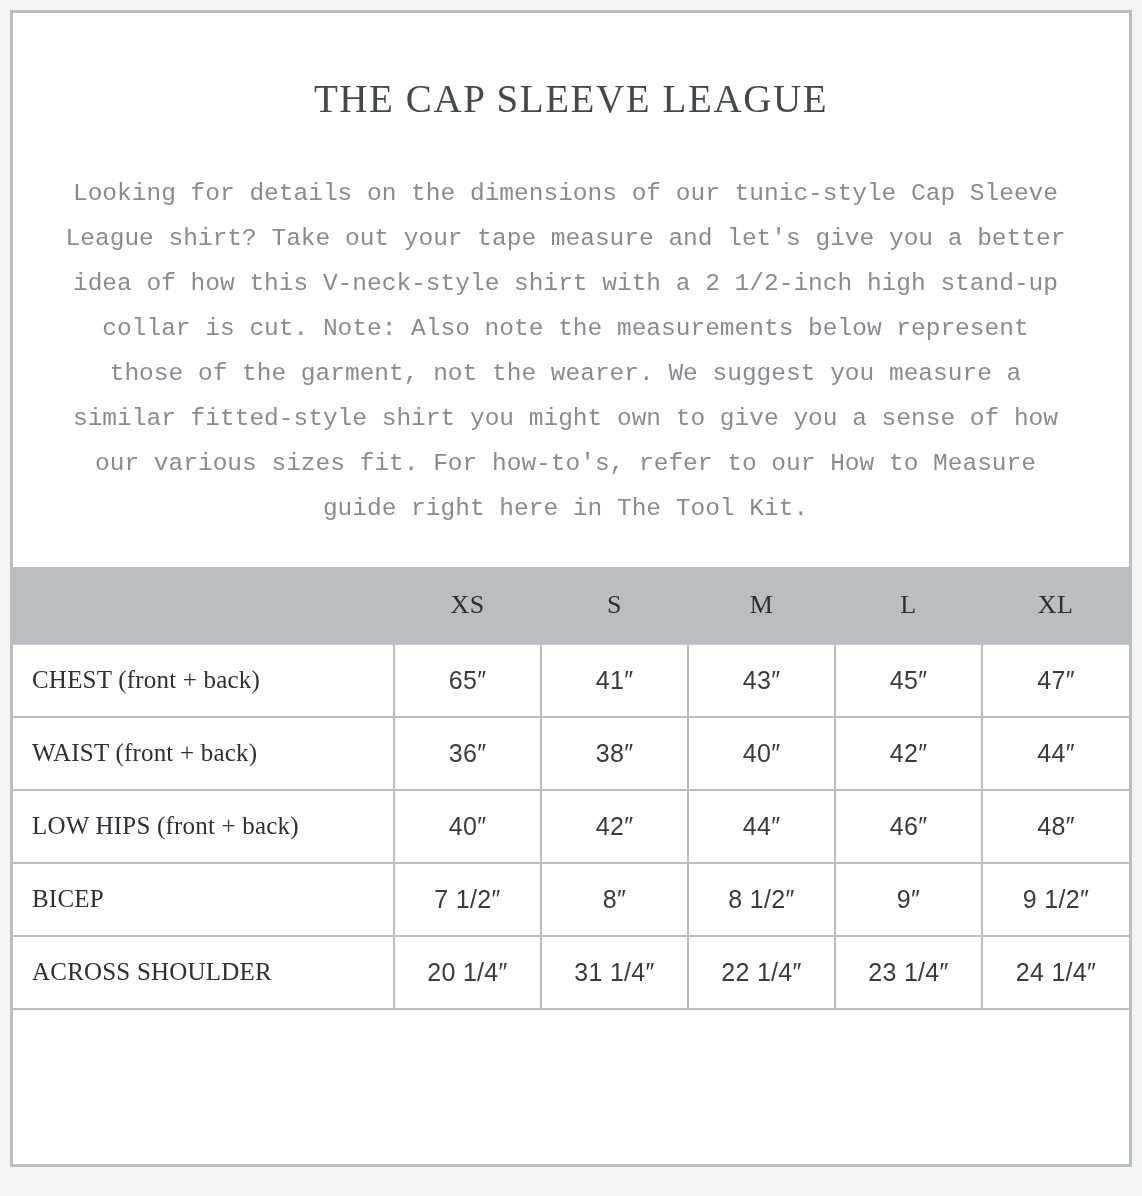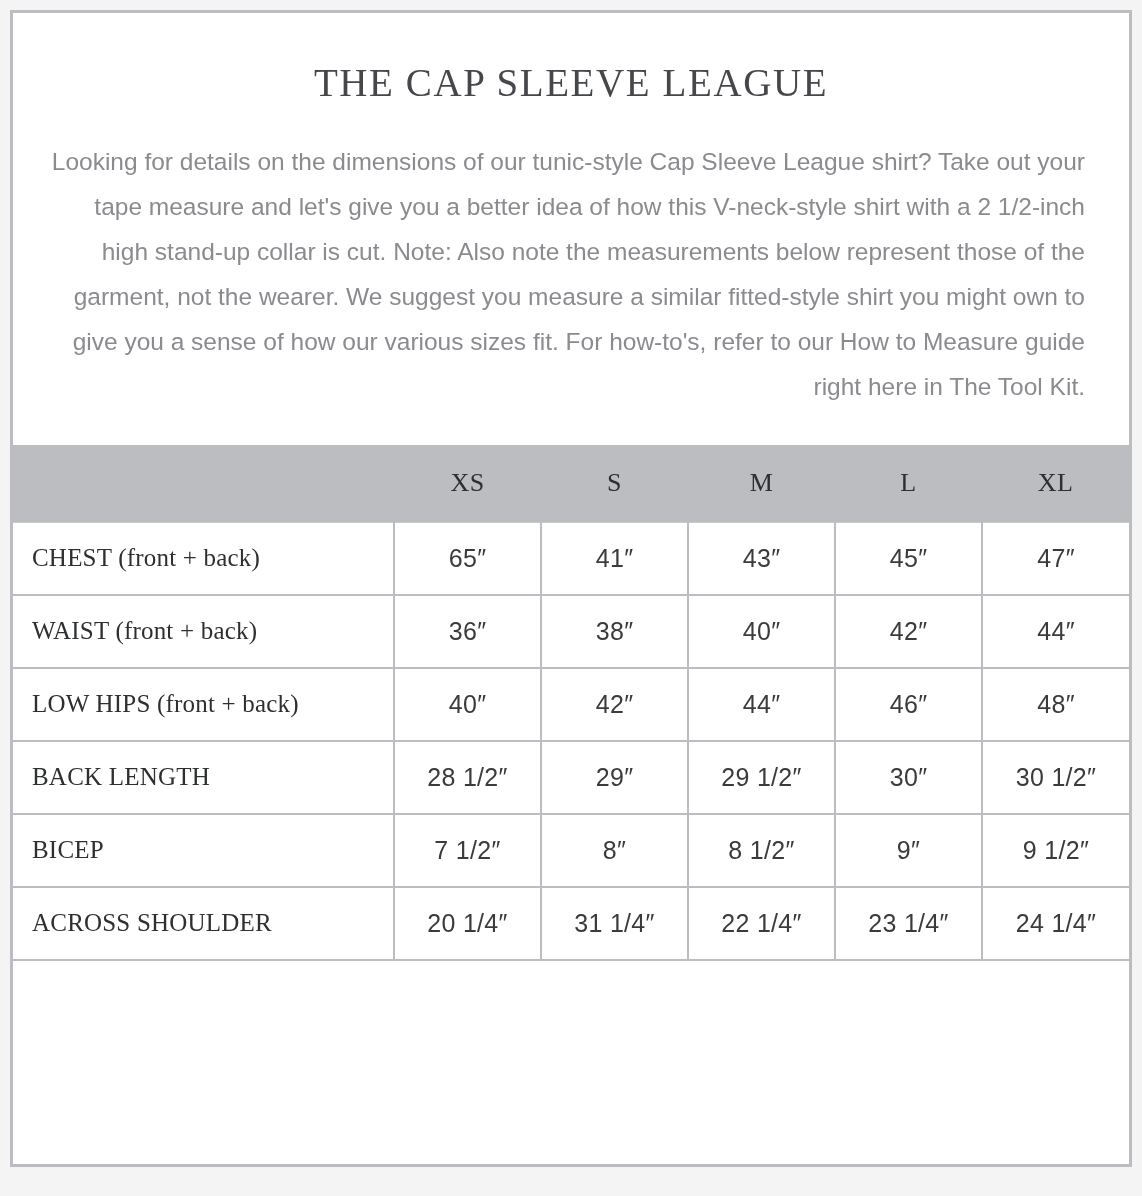--- a/index.html
+++ b/index.html
@@ -27,34 +27,34 @@
   }
 
   
   .title {
     font-family: "Liberation Serif", serif;
     font-size: 39px;
     font-weight: 400;
     color: #46474a;
     text-align: center;
     letter-spacing: 1.6px;
-    margin: 1px;
+    margin: 17px;
     padding: 48px 0 0 0;
     line-height: 1.1;
   }
 
   
   .intro {
-    font-family: Liberation Sans, sans-serif;
+    font-family: Liberation Mono, monospace;
     font-size: 24.5px;
     line-height: 45px;
     color: #8a8b8f;
-    margin: 0;
+    margin: 13px;
     padding: 33px 44px 0 33px;
-    text-align: right;
+    text-align: center;
   }
 
   
   table.size-table {
     border-collapse: collapse;
     width: 1116px;
     margin-top: 36px;
     table-layout: fixed;
   }
   table.size-table col.c-label { width: 381px; }
@@ -175,28 +175,20 @@
       </tr>
       <tr>
         <td class="rowlabel">LOW HIPS (front + back)</td>
         <td class="val">40″</td>
         <td class="val">42″</td>
         <td class="val">44″</td>
         <td class="val">46″</td>
         <td class="val">48″</td>
       </tr>
       <tr>
-        <td class="rowlabel">BACK LENGTH</td>
-        <td class="val">28 1/2″</td>
-        <td class="val">29″</td>
-        <td class="val">29 1/2″</td>
-        <td class="val">30″</td>
-        <td class="val">30 1/2″</td>
-      </tr>
-      <tr>
         <td class="rowlabel">BICEP</td>
         <td class="val">7 1/2″</td>
         <td class="val">8″</td>
         <td class="val">8 1/2″</td>
         <td class="val">9″</td>
         <td class="val">9 1/2″</td>
       </tr>
       <tr>
         <td class="rowlabel">ACROSS SHOULDER</td>
         <td class="val">20 1/4″</td>

